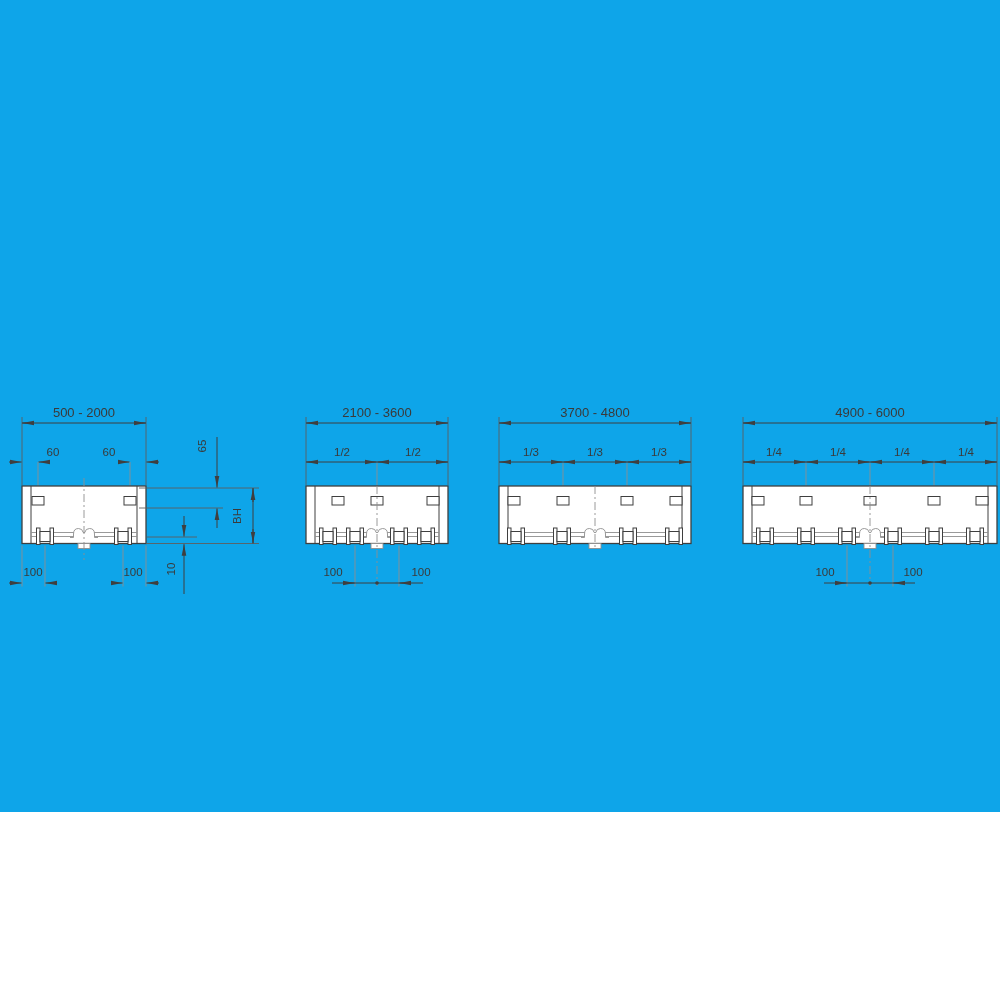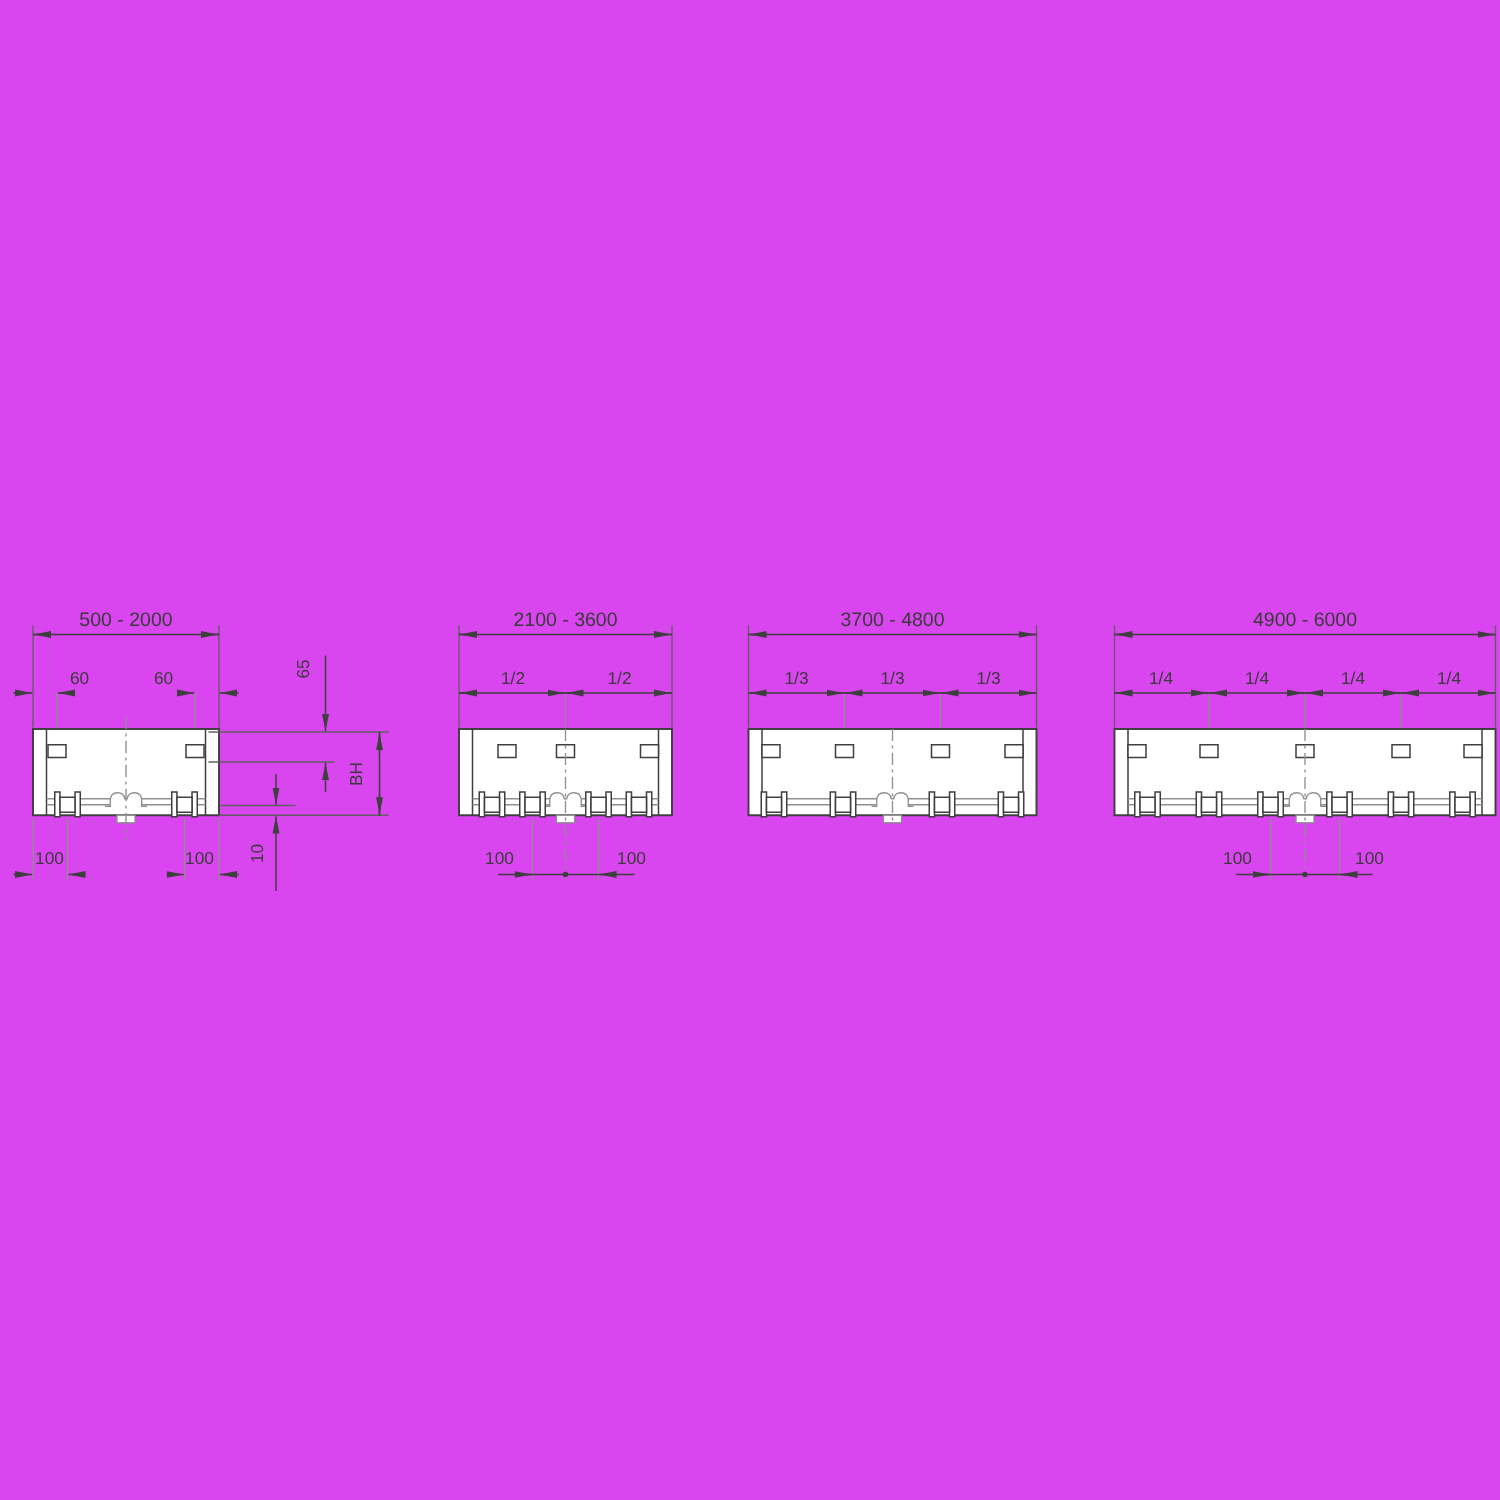--- a/index.html
+++ b/index.html
@@ -1,16 +1,16 @@
 <!DOCTYPE html>
 <html><head>
 <meta charset="utf-8">
 <style>
   html,body{margin:0;padding:0;background:#ffffff;}
-  .stage{position:relative;width:1000px;height:1000px;background:#d946ef;overflow:hidden;}
+  .stage{position:relative;width:1000px;height:812px;background:#0ea5e9;overflow:hidden;}
   svg{display:block;}
   .body-ln{stroke:#3f3f3f;stroke-width:1.3;fill:none;}
   .ln{stroke:#3f3f3f;stroke-width:1;fill:none;}
   .dim{stroke:#3f3f3f;stroke-width:1;fill:none;}
   .ext{stroke:#5f5f5f;stroke-width:0.9;fill:none;}
   .aux{stroke:#8f8f8f;stroke-width:0.9;fill:none;}
   .cln{stroke:#8f8f8f;stroke-width:0.9;fill:none;stroke-dasharray:8 3 2 3;}
   .wfill{fill:#ffffff;}
   .t{font-family:"Liberation Sans",sans-serif;font-size:13px;fill:#3a3a3a;}
   .ts{font-family:"Liberation Sans",sans-serif;font-size:11.5px;fill:#3a3a3a;}

